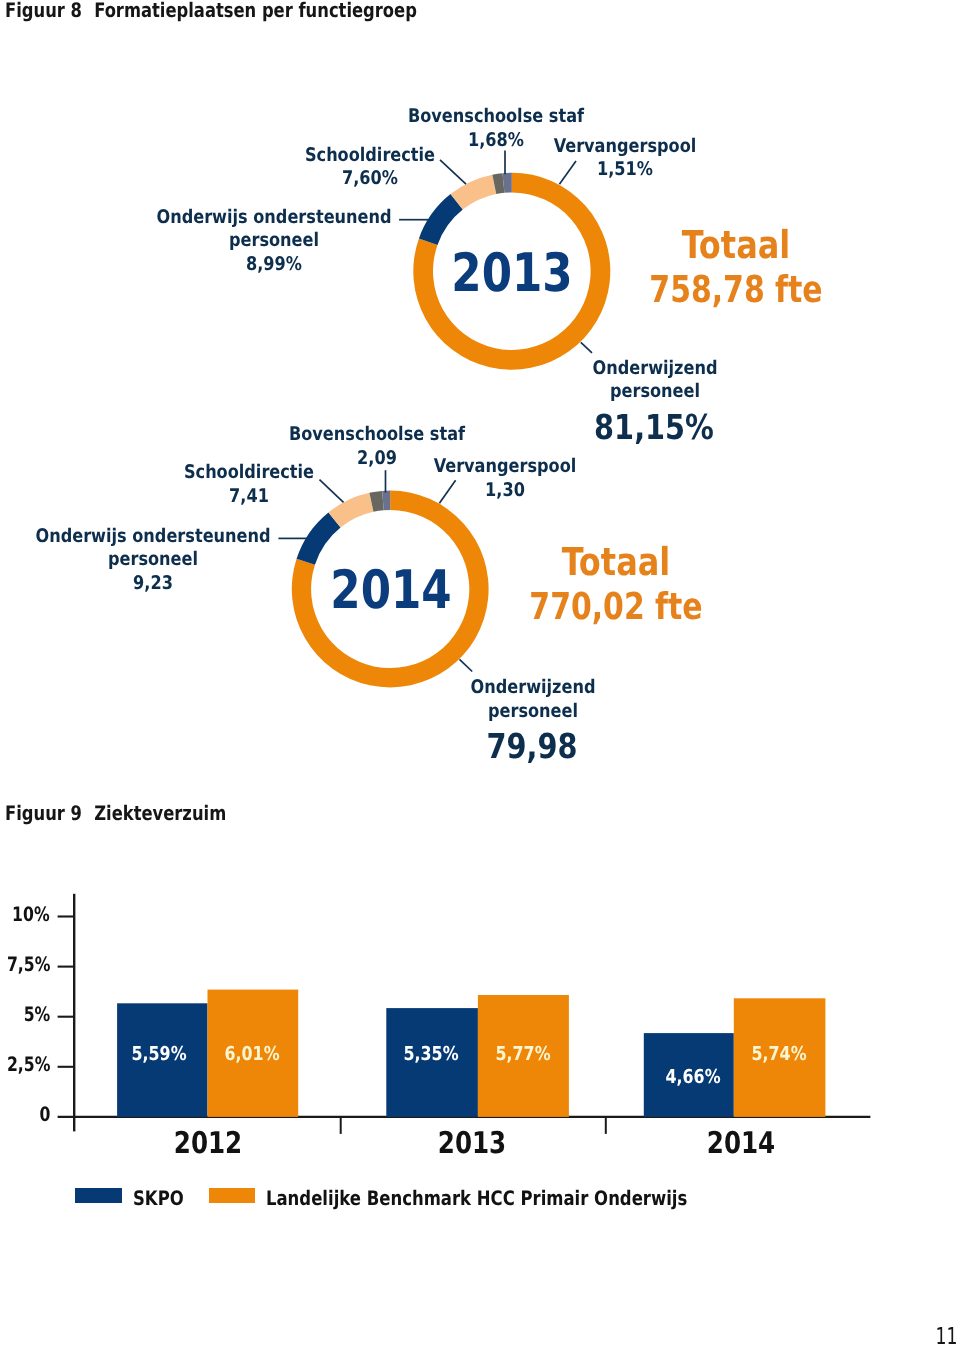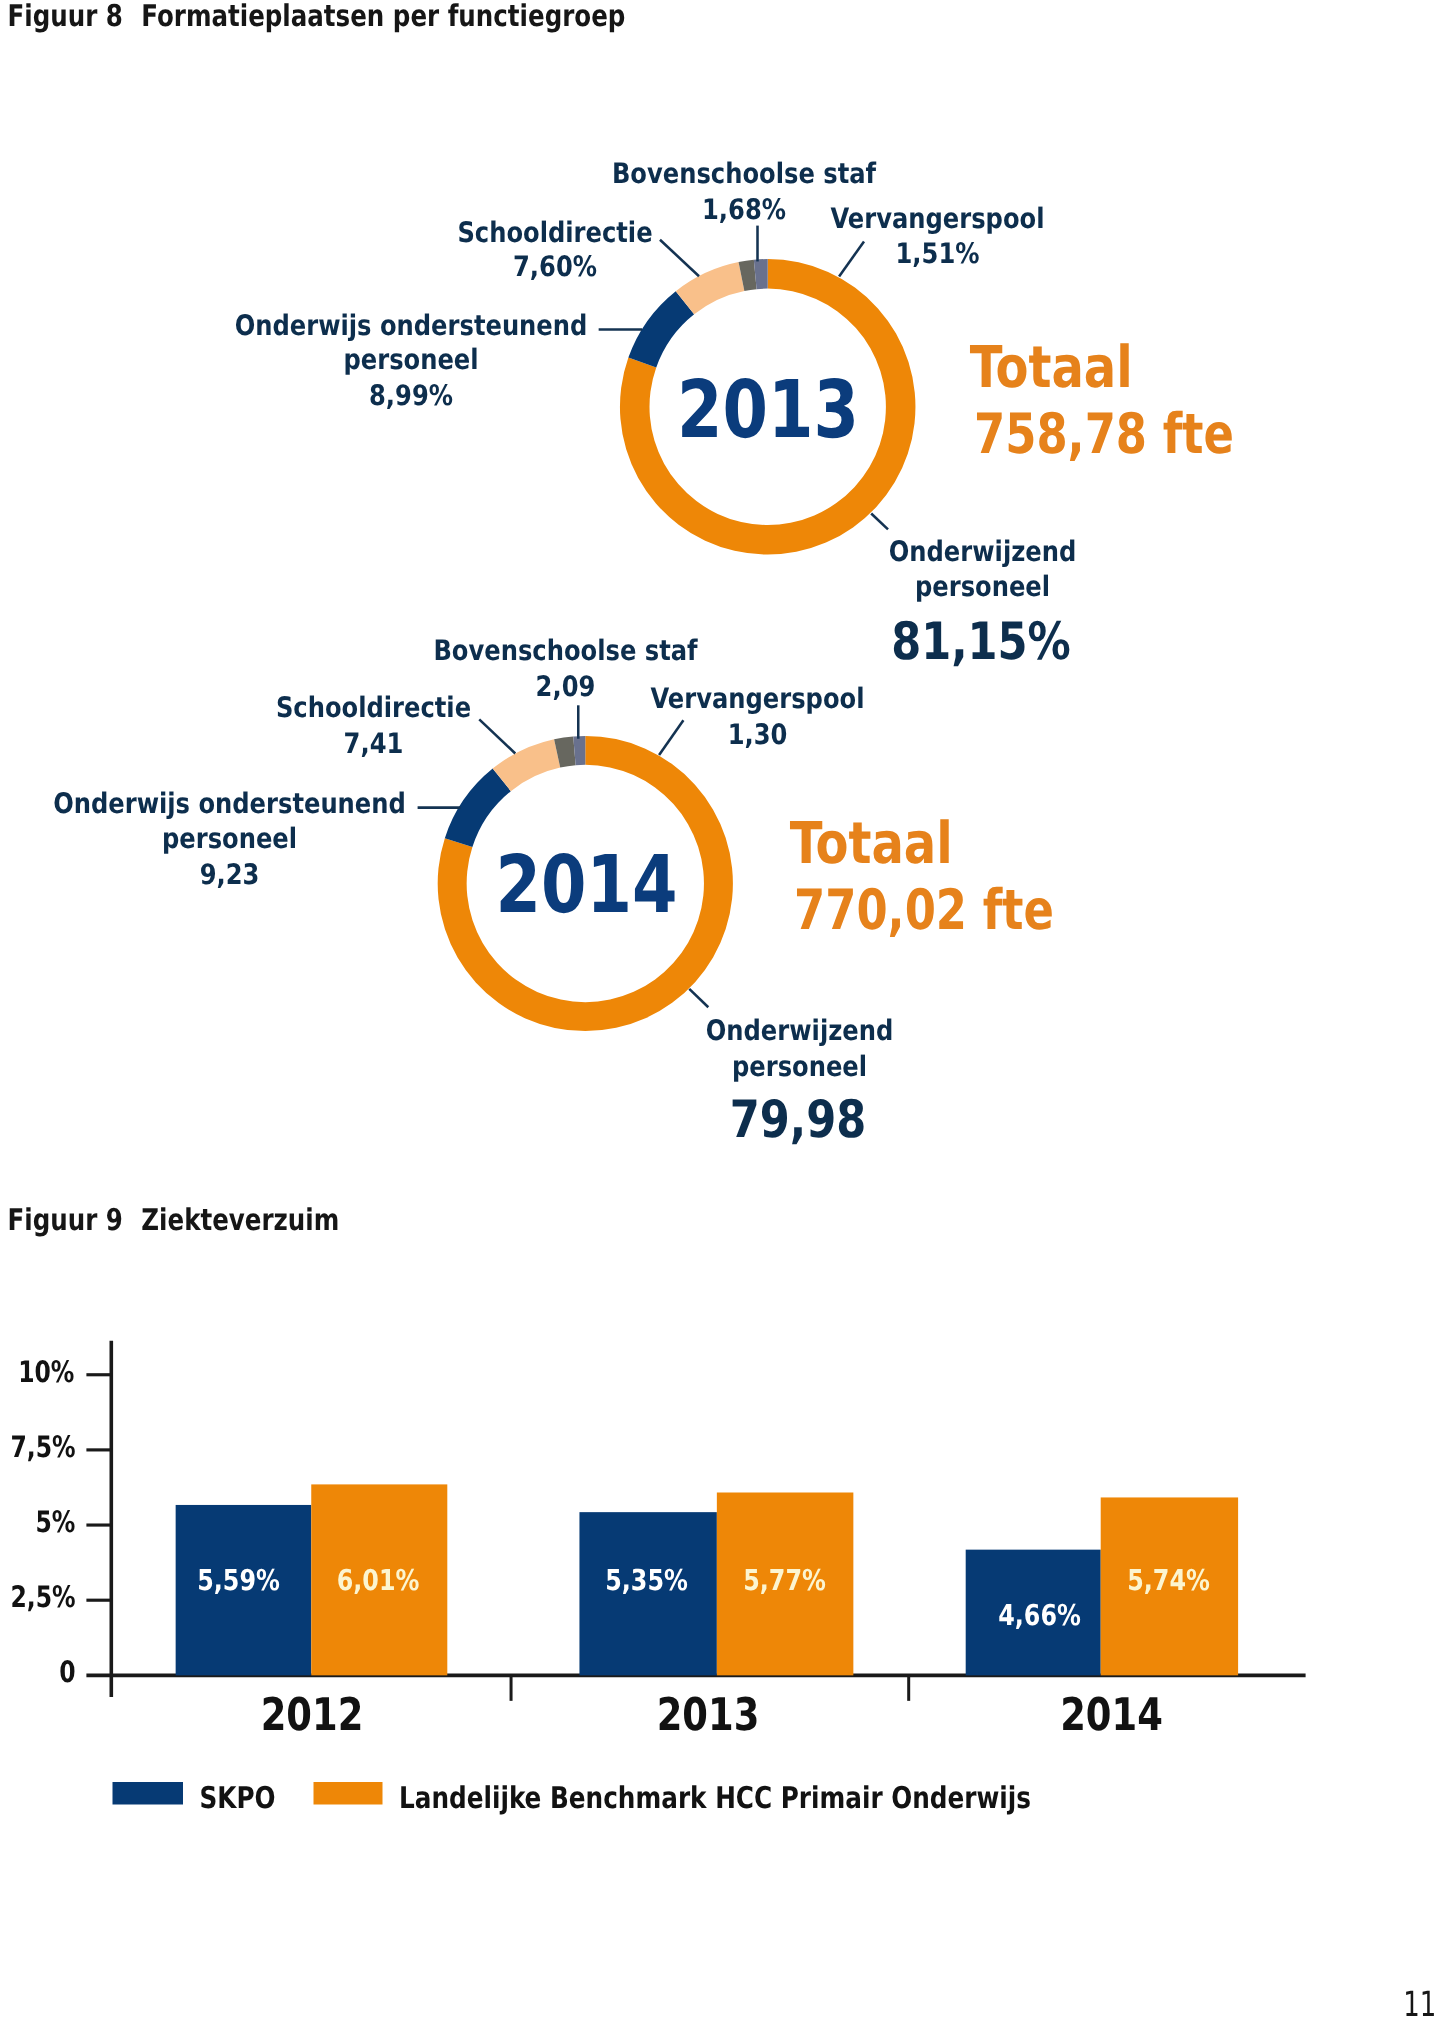--- a/index.html
+++ b/index.html
@@ -22,21 +22,21 @@
     font-size:18.8px;line-height:23.6px;white-space:nowrap;
     transform:scaleX(0.955);
   }
   .lbl.c{text-align:center;transform-origin:50% 0;}
   .big-num{
     font-weight:bold;color:#0B3C7C;
     font-size:53px;line-height:53px;white-space:nowrap;
     transform:scaleX(0.914);transform-origin:50% 0;
   }
   .totaal{
-    color:#E6821B;text-align:left;
+    color:#E6821B;text-align:center;
   }
   .totaal .tl, .totaal .tv{
     font-weight:bold;white-space:nowrap;display:block;
     transform-origin:50% 50%;
   }
   .totaal .tl{font-size:38.4px;line-height:35px;transform:scaleX(0.927);}
   .totaal .tv{font-size:37px;line-height:53px;transform:scaleX(0.898);}
   .pct-big{
     font-weight:bold;color:#0D2E4D;
     font-size:34.3px;line-height:34px;text-align:center;white-space:nowrap;

